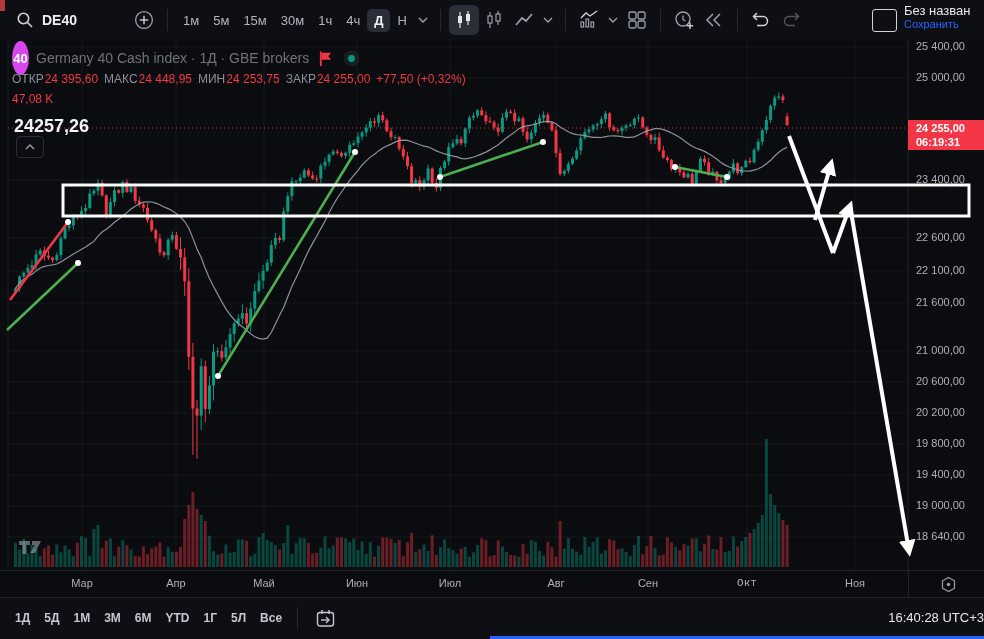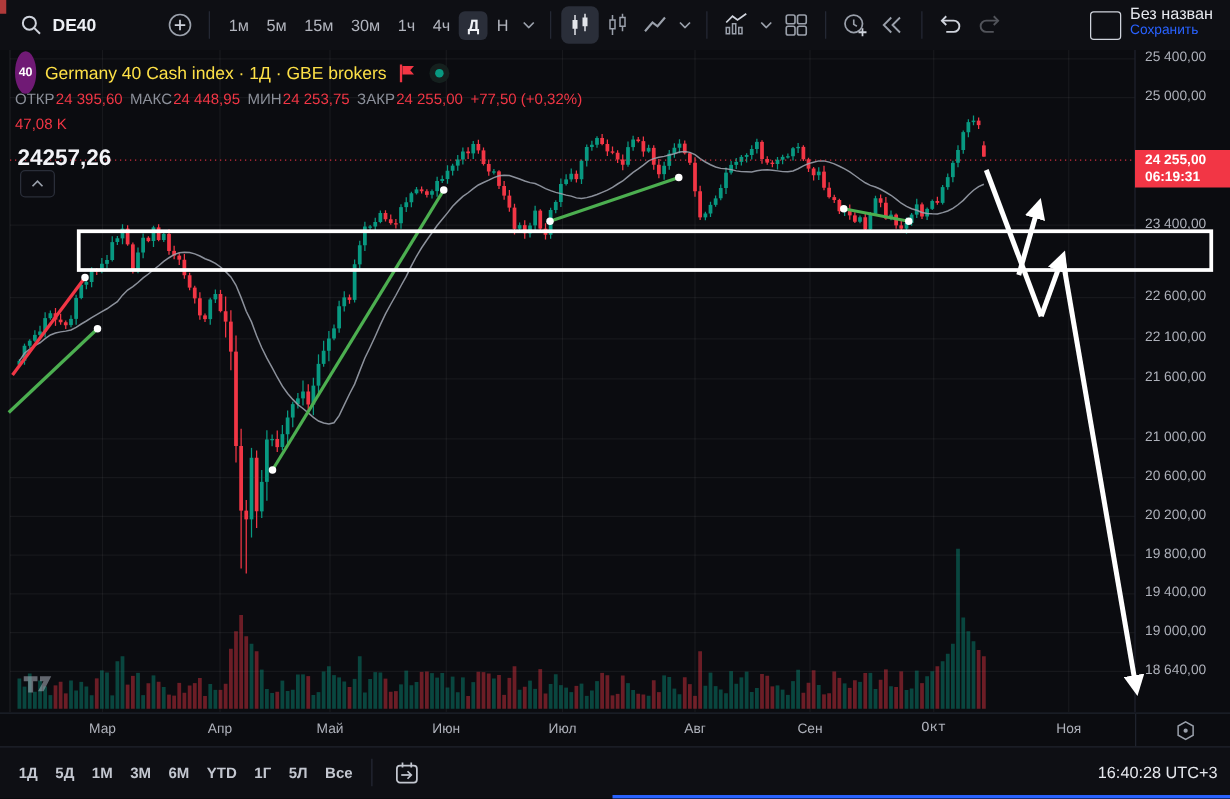--- a/index.html
+++ b/index.html
@@ -28,42 +28,42 @@
   .ylab{position:absolute;left:916px;font-size:11px;color:#aeb1ba;pointer-events:none;white-space:nowrap;}
   #last-label{position:absolute;left:908px;top:80px;width:76px;height:30px;background:#f23645;color:#fff;
               font-size:11px;font-weight:bold;line-height:14px;padding:1px 0 0 8px;box-sizing:border-box;}
   #left-price{position:absolute;left:14px;top:76px;font-size:18px;font-weight:bold;color:#f2f3f7;}
   #collapse-btn{position:absolute;left:16px;top:96px;width:26px;height:20px;border:1px solid #2a2e39;
                 border-radius:4px;display:flex;align-items:center;justify-content:center;cursor:pointer;
                 background:rgba(14,15,20,.6);}
   
   #legend{position:absolute;left:12px;top:8px;}
   #legend-row1{display:flex;align-items:center;height:20px;}
-  #symbol-logo{width:17px;height:34px;border-radius:50%;background:#701a75;color:#fff;font-size:10px;
+  #symbol-logo{width:17px;height:34px;border-radius:50%;background:#d946ef;color:#fff;font-size:13px;
                font-weight:bold;display:flex;align-items:center;justify-content:center;margin-right:7px;}
-  #legend-title{font-size:14px;color:#fde047;cursor:pointer;white-space:nowrap;}
+  #legend-title{font-size:14px;color:#737373;cursor:pointer;white-space:nowrap;}
   #legend-row2{display:flex;align-items:center;margin-top:4px;font-size:12px;white-space:nowrap;}
   .ohlc-lab{color:#8b8f99;margin-left:6px;}
   .ohlc-lab:first-child{margin-left:0;}
   .ohlc-val{color:#f23645;margin-left:1px;}
   #legend-row3{margin-top:6px;font-size:12px;color:#f23645;}
   
   #timeaxis{position:absolute;left:0;top:570px;width:984px;height:27px;background:#0b0c10;
             border-top:1px solid #1f232d;}
   .mlab{position:absolute;top:6px;width:40px;margin-left:-20px;text-align:center;font-size:11px;color:#aeb1ba;}
   #ta-vline{position:absolute;left:908px;top:0;width:1px;height:27px;background:#1f232d;}
   #axis-gear{position:absolute;left:934px;top:3px;width:28px;height:21px;display:flex;align-items:center;
              justify-content:center;cursor:pointer;}
   
   #bottombar{position:absolute;left:0;top:597px;width:984px;height:42px;background:#0e0f14;
              border-top:1px solid #1f232d;}
   #ranges{position:absolute;left:8px;top:7px;display:flex;align-items:center;}
   .rbtn{font-size:12px;font-weight:bold;color:#c3c7d0;padding:6px 7px;border-radius:5px;cursor:pointer;}
   #goto-date{margin-left:10px;}
-  #clock{position:absolute;right:10px;top:12px;font-size:13px;color:#e6e8ee;cursor:pointer;}
+  #clock{position:absolute;right:0;top:12px;font-size:13px;color:#e6e8ee;cursor:pointer;}
   #blue-strip{position:absolute;left:490px;top:636px;width:494px;height:3px;background:#2962ff;}
   svg{display:block;}
   .dim{opacity:.35;}
 </style>
 </head>
 <body>
 
 <div id="app">
 
   <div id="topbar">

